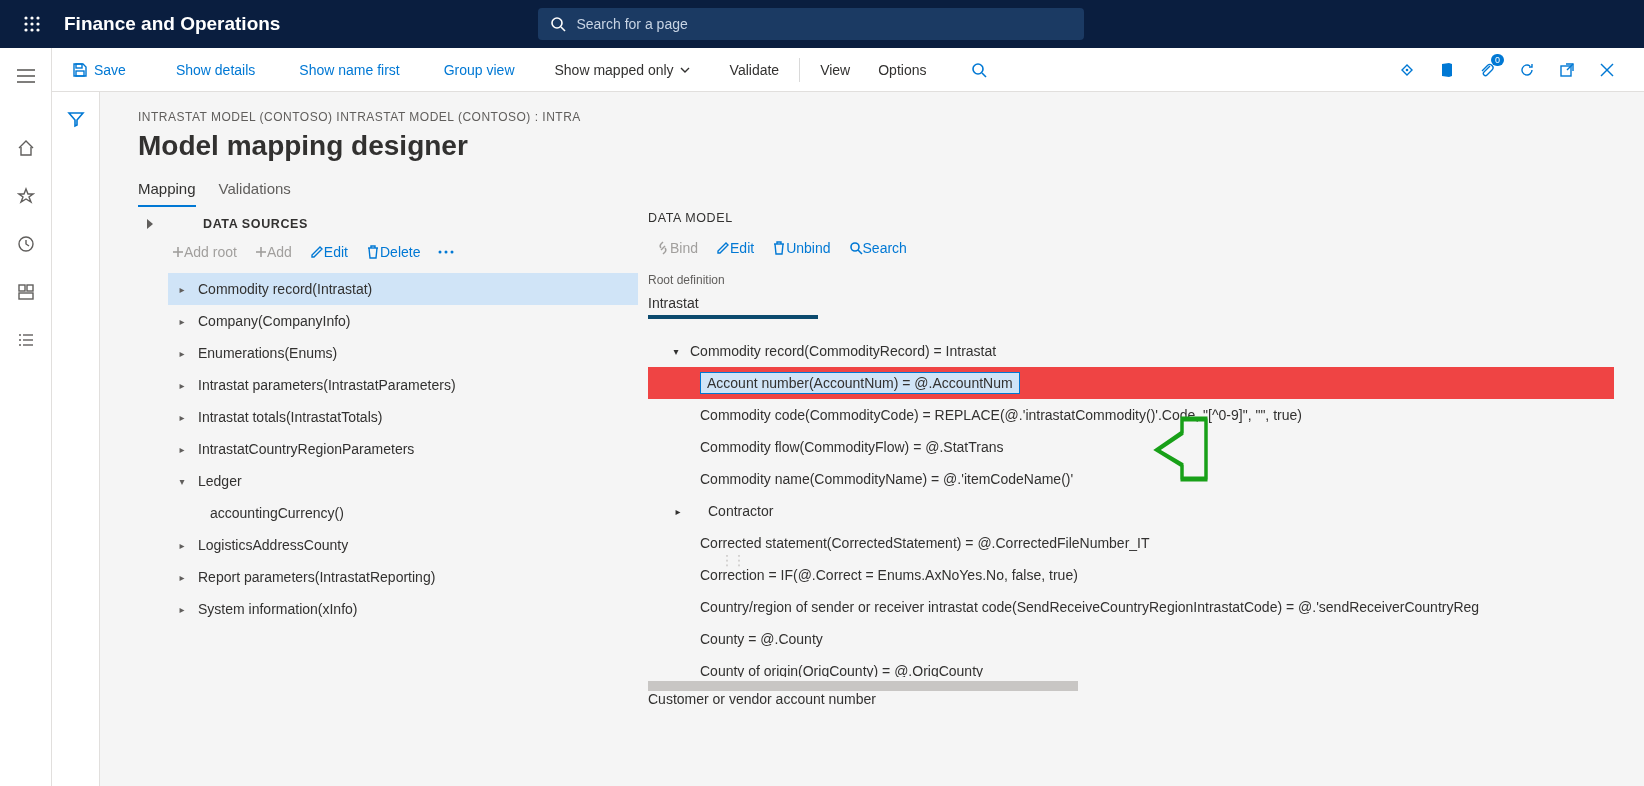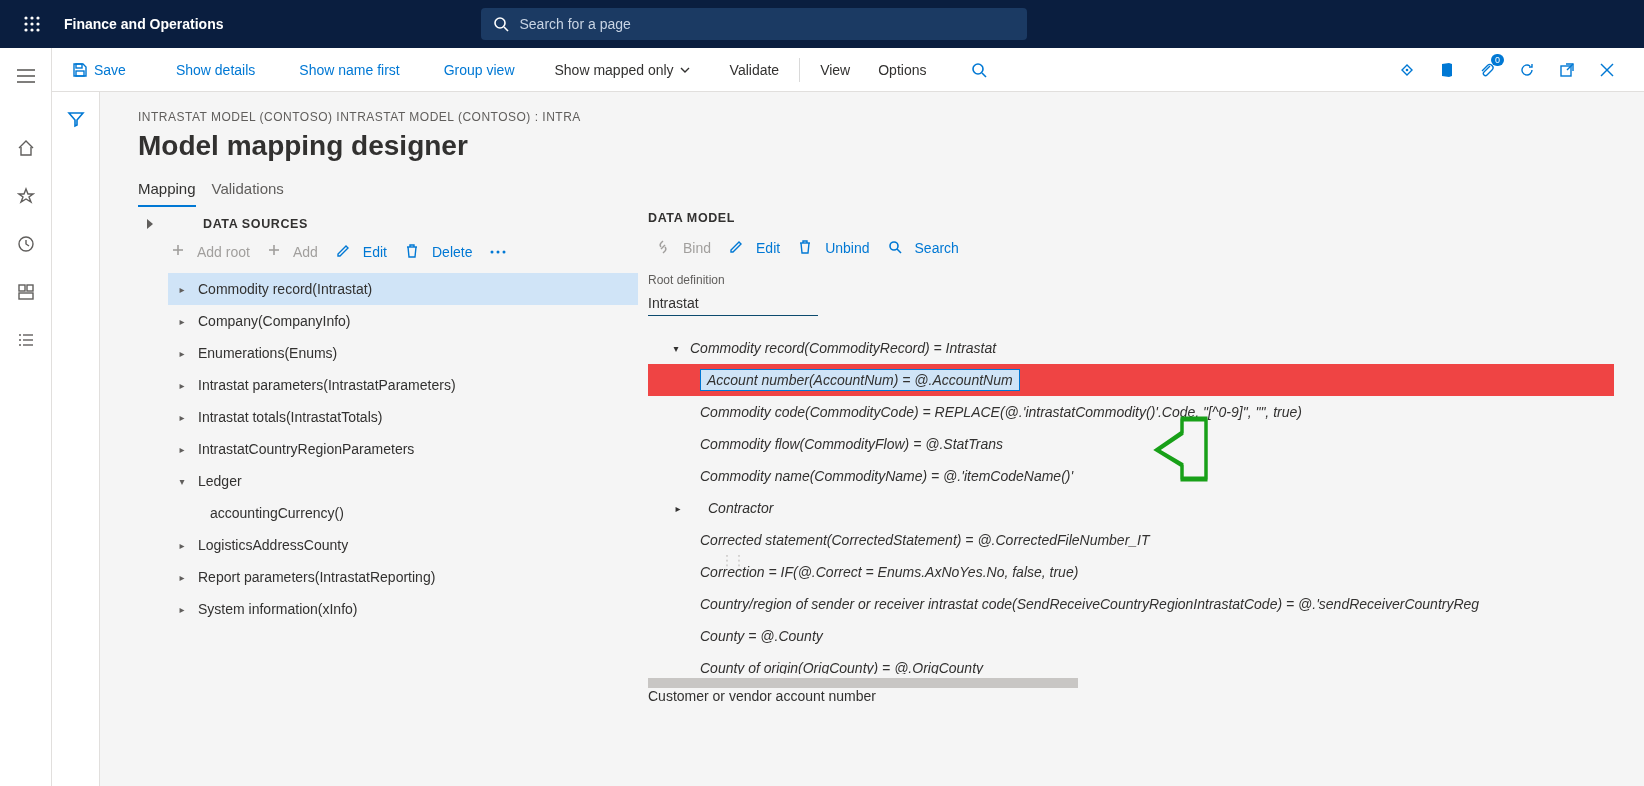--- a/index.html
+++ b/index.html
@@ -1,21 +1,21 @@
 <!DOCTYPE html>
 <html><head>
 <meta charset="utf-8">
 <style>
   * { box-sizing: border-box; margin: 0; padding: 0; font-family: "Segoe UI", -apple-system, BlinkMacSystemFont, sans-serif; }
   body { width: 1644px; height: 786px; overflow: hidden; background: #fff; color: #323130; font-size: 14px; }
 
   
   .top-nav { height: 48px; background: #0a1e3f; color: #fff; display: flex; align-items: center; padding: 0 8px; }
   .waffle { width: 48px; height: 48px; display: flex; align-items: center; justify-content: center; cursor: pointer; }
-  .app-title { font-size: 14px; font-weight: 600; margin-left: 8px; }
+  .app-title { font-size: 19px; font-weight: 600; margin-left: 8px; }
   .search-box { margin-left: 258px; width: 546px; height: 32px; background: #1b3a63; border-radius: 4px; display: flex; align-items: center; padding: 0 12px; gap: 10px; }
   .search-box input { background: transparent; border: none; outline: none; color: #fff; font-size: 14px; flex: 1; }
   .search-box input::placeholder { color: #c8d4e4; }
   .nav-spacer { flex: 1; }
   .nav-right { display: flex; align-items: center; gap: 2px; }
   .nav-btn { width: 48px; height: 48px; display: flex; align-items: center; justify-content: center; cursor: pointer; font-size: 14px; }
   .avatar { width: 30px; height: 30px; border-radius: 50%; background: radial-gradient(circle at 40% 35%, #e8c8a8 35%, #b89070 36%); margin: 0 10px; }
 
   
   .cmd-bar { height: 44px; background: #fff; border-bottom: 1px solid #e1dfdd; display: flex; align-items: center; padding: 0 10px 0 60px; gap: 4px; }
@@ -33,56 +33,56 @@
 
   
   .filter-rail { position: absolute; left: 52px; top: 92px; width: 48px; height: 694px; border-right: 1px solid #e1dfdd; background: #fff; display: flex; justify-content: center; padding-top: 18px; }
   .filter-btn { color: #0078d4; cursor: pointer; }
 
   
   .main { position: absolute; left: 100px; top: 92px; width: 1544px; height: 694px; background: #f5f5f5; padding: 18px 30px 0 38px; overflow: hidden; }
   .breadcrumb { font-size: 12px; letter-spacing: .5px; color: #605e5c; margin-bottom: 6px; }
   .page-title { font-size: 28px; font-weight: 600; color: #323130; margin-bottom: 18px; }
 
-  .tabs { display: flex; gap: 16px; border-bottom: 0; margin-bottom: 0; }
+  .tabs { display: flex; gap: 23px; border-bottom: 0; margin-bottom: 0; }
   .tab { padding-bottom: 8px; cursor: pointer; color: #605e5c; font-size: 15px; }
   .tab.active { color: #323130; border-bottom: 2px solid #0078d4; font-weight: 400; }
 
   .cols { display: flex; gap: 6px; margin-top: 0; height: 560px; }
 
   
   .left-col { width: 500px; display: flex; flex-direction: column; }
   .ds-header { display: flex; align-items: center; padding: 10px 0 4px 0; gap: 39px; }
   .ds-toggle { width: 26px; display: flex; justify-content: center; cursor: pointer; }
   .ds-title { font-weight: 600; font-size: 12.5px; letter-spacing: .6px; }
   .ds-toolbar { display: flex; align-items: center; gap: 2px; padding: 6px 0 10px 26px; }
-  .tb-btn { display: flex; gap: 13px; padding: 3px 8px; cursor: pointer; color: #0078d4; }
+  .tb-btn { display: flex; align-items: center; gap: 0; padding: 3px 8px; cursor: pointer; color: #0078d4; }
   .tb-btn.disabled { color: #a19f9d; cursor: default; }
   .tree { padding-left: 30px; }
   .tree-row { display: flex; align-items: center; height: 32px; padding-left: 8px; cursor: pointer; gap: 10px; }
   .tree-row.selected { background: #d0e4f7; }
   .tree-caret { width: 12px; display: inline-flex; justify-content: center; color: #605e5c; font-size: 10px; }
   .tree-label { color: #323130; }
   .tree-row.child { padding-left: 42px; }
 
   
   .right-col { flex: 1; display: flex; flex-direction: column; padding-left: 4px; }
-  .dm-title { font-weight: 700; font-size: 12.5px; letter-spacing: .6px; margin-top: 4px; margin-bottom: 12px; }
+  .dm-title { font-weight: 400; font-size: 12.5px; letter-spacing: .6px; margin-top: 4px; margin-bottom: 12px; }
   .dm-toolbar { display: flex; align-items: center; gap: 2px; margin-bottom: 14px; }
   .root-label { font-size: 12px; color: #605e5c; margin-bottom: 4px; }
-  .root-value { width: 170px; border-bottom: 1px solid #0c4a6e; padding: 4px 0; margin-bottom: 16px; }
+  .root-value { width: 170px; border-bottom: 4px solid #0c4a6e; padding: 4px 0; margin-bottom: 16px; }
 
   .dm-tree { position: relative; height: 342px; overflow-x: hidden; }
   .dm-row { display: flex; align-items: center; height: 32px; gap: 8px; white-space: nowrap; }
   .dm-row .indent0 { width: 14px; }
   .dm-row .indent1 { width: 44px; }
   .dm-caret { width: 12px; font-size: 10px; color: #323130; display: inline-flex; justify-content: center; }
   .dm-row.selected { background: #ef4444; }
   .dm-row.selected .dm-text { border: 1px solid #0078d4; padding: 2px 6px; background: #d0e4f7; }
-  .dm-text { color: #323130; font-style: italic; }
+  .dm-text { color: #323130; }
 
   .h-scroll { height: 10px; width: 430px; background: #c8c6c4; margin-top: 4px; }
 
   .footer-text { color: #323130; }
 
   .arrow-annot { position: absolute; left: 1052px; top: 318px; pointer-events: none; }
 
   .drag-handle { position: absolute; left: 620px; top: 460px; color: #c8c6c4; font-size: 14px; letter-spacing: -2px; }
 
   svg { display: block; }

